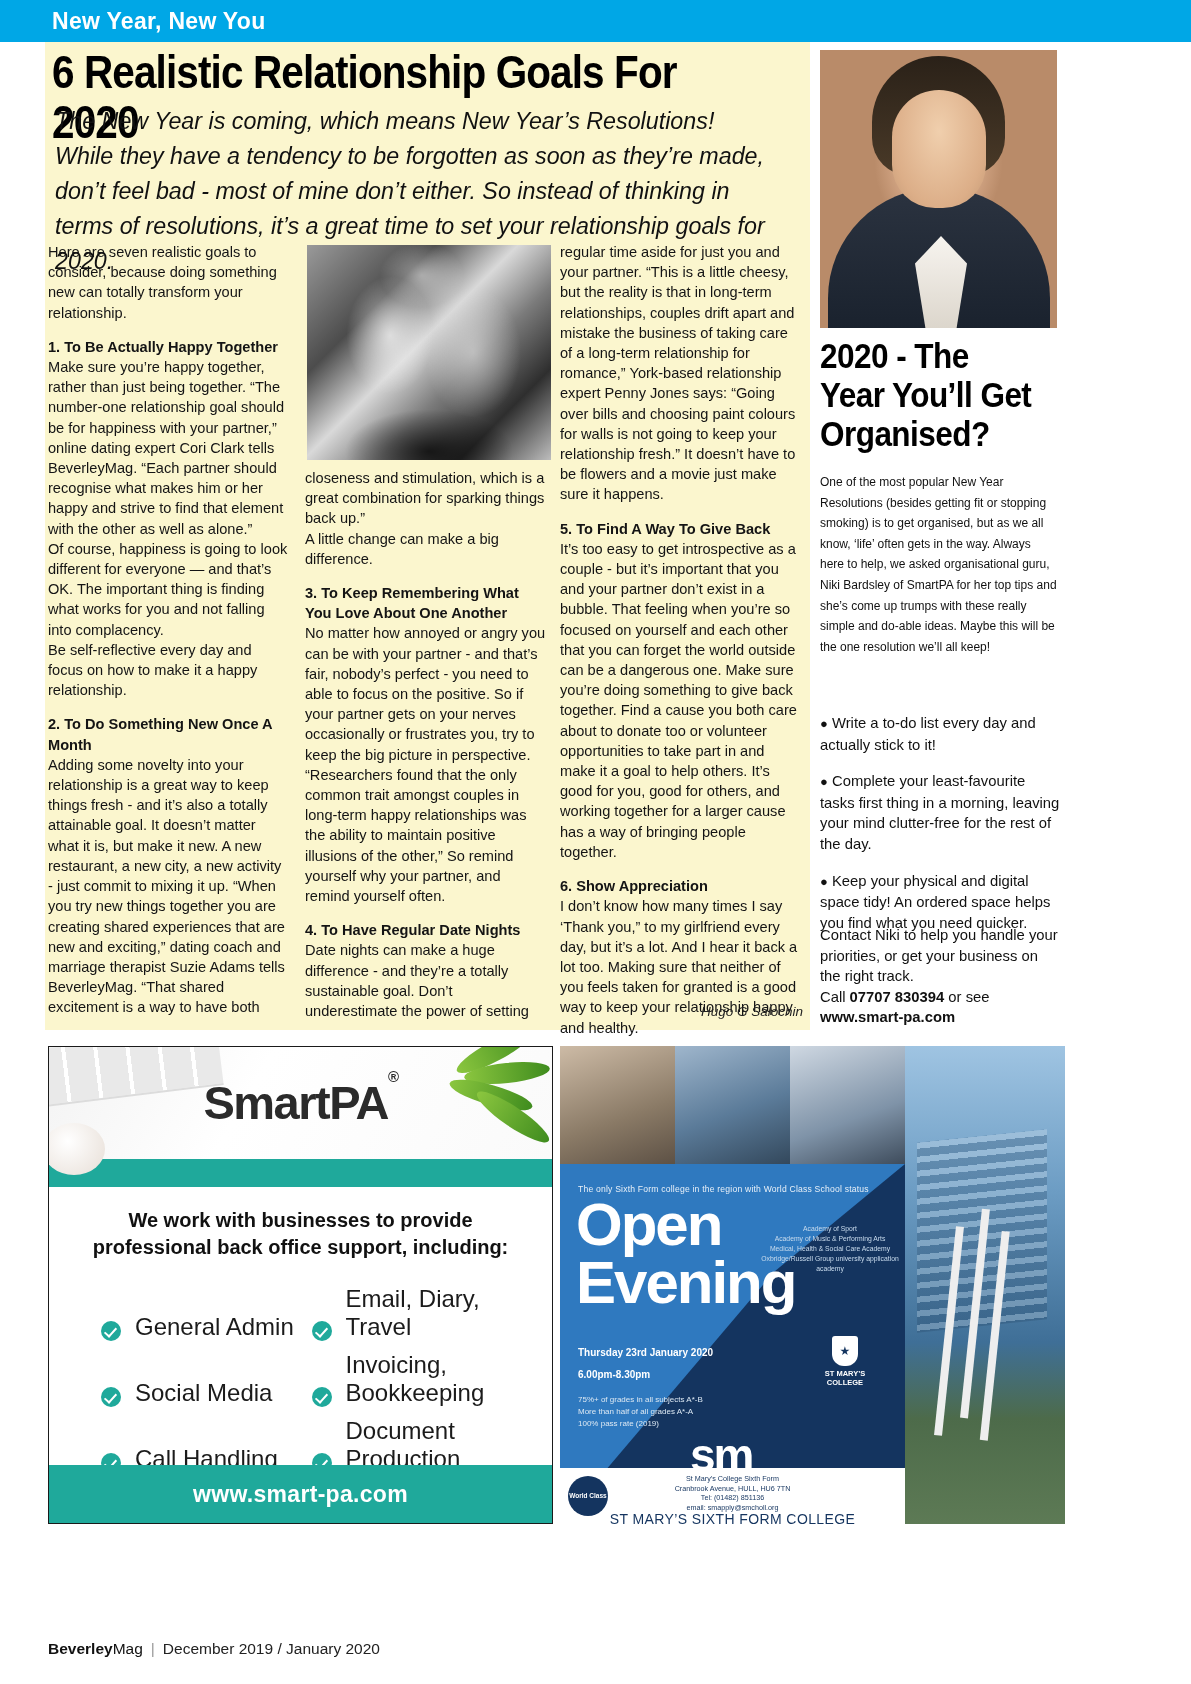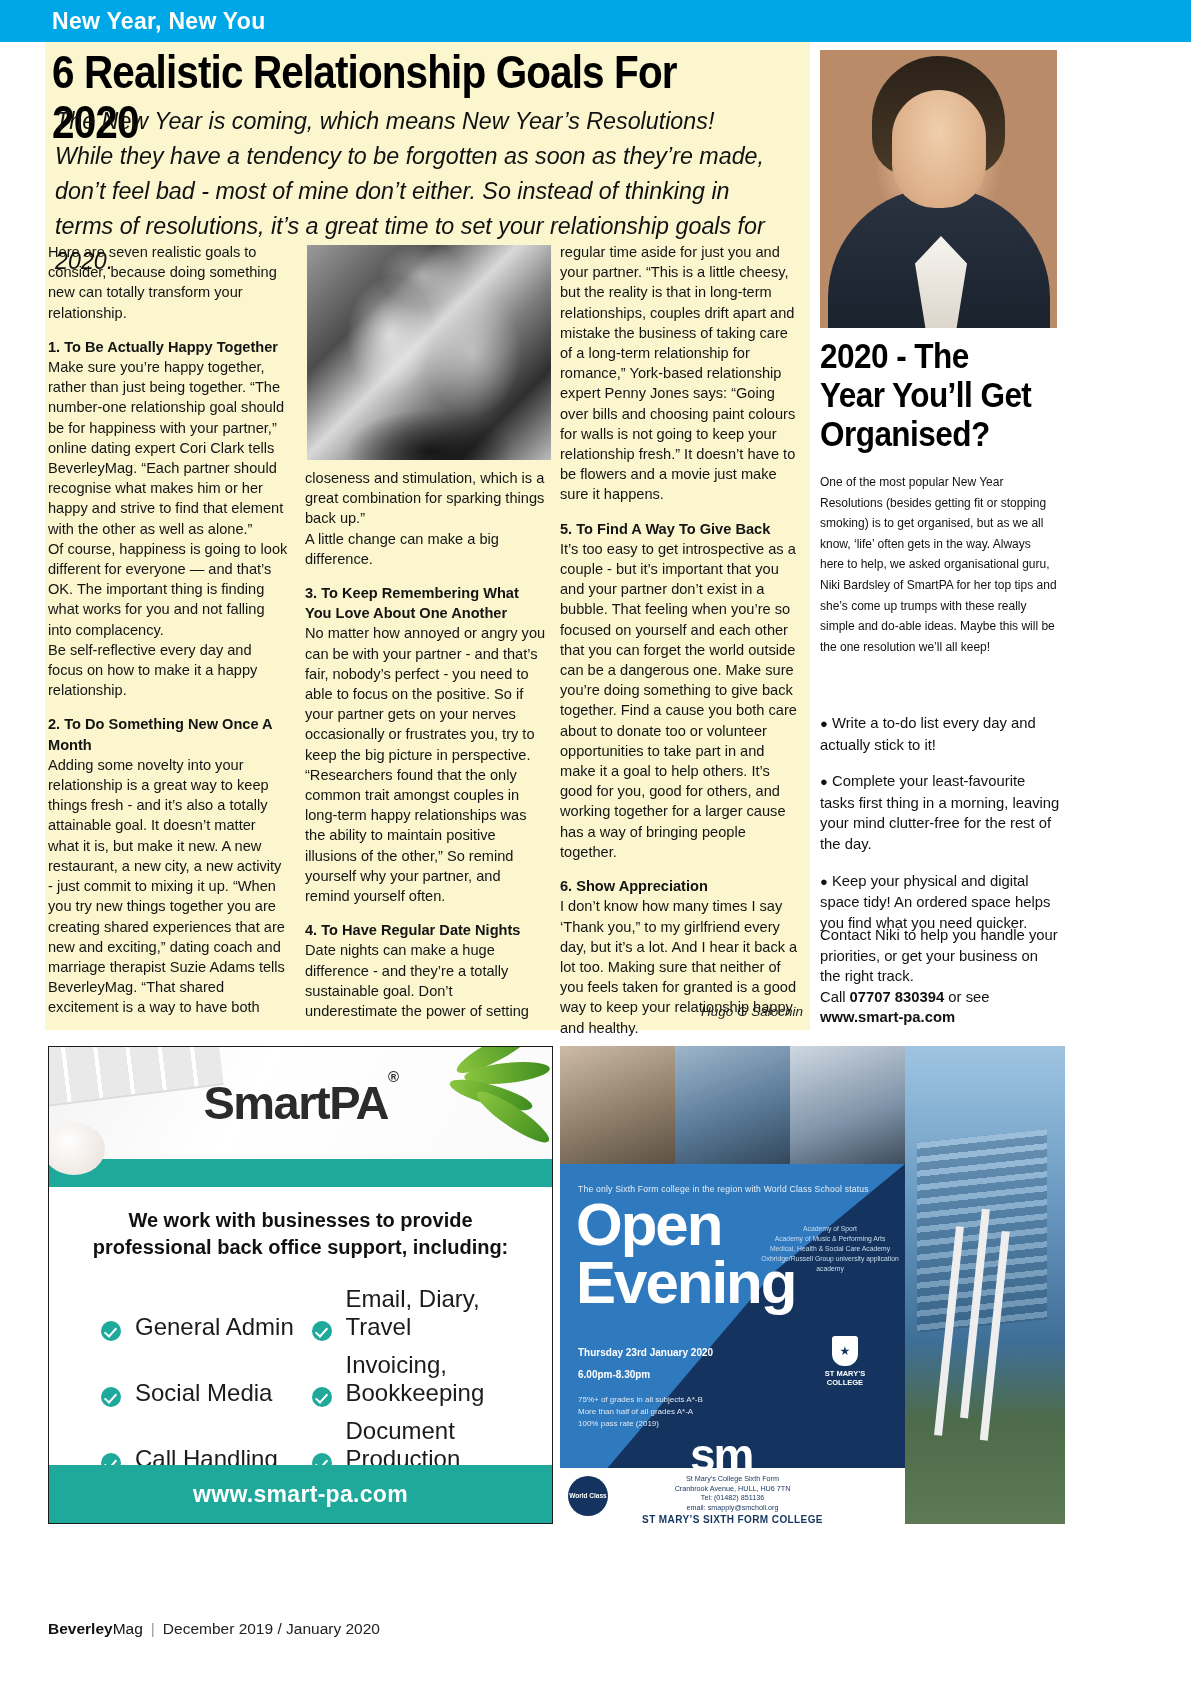--- a/index.html
+++ b/index.html
@@ -251,29 +251,29 @@
   }
   .smc-crest .nm { font-size:7.5px; font-weight:bold; line-height:9px; }
   .smc-logo {
     position:absolute; left:130px; top:382px; color:#fff;
     font-size:46px; font-weight:bold; letter-spacing:-2px;
   }
   .smc-footbar {
     position:absolute; left:0; bottom:0; width:345px; height:56px; background:#fff;
     color:#14345F; font-size:7.2px; line-height:9.6px; text-align:center; padding-top:6px;
   }
-  .smc-footbar .big { font-size:10px; font-weight:bold; letter-spacing:.4px; margin-top:3px; }
+  .smc-footbar .big { font-size:14px; font-weight:normal; letter-spacing:.4px; margin-top:3px; }
   .smc-world {
     position:absolute; left:8px; bottom:8px; width:40px; height:40px; border-radius:50%;
     background:#14345F; color:#fff; font-size:6.5px; font-weight:bold;
     display:flex; align-items:center; justify-content:center; text-align:center; line-height:8px;
   }
 
   
-  .footer { position:absolute; left:48px; bottom:46px; font-size:15.5px; color:#111;margin-top:47px; }
+  .footer { position:absolute; left:48px; bottom:26px; font-size:15.5px; color:#111;margin-top:47px; }
   .footer .mag { font-weight:bold; }
   .footer .sep { color:#999; margin:0 8px; }
   .footer .issue { color:#222; }
 </style>
 </head>
 <body>
 
 <div class="page">
 
   <div class="kicker-bar"></div>

